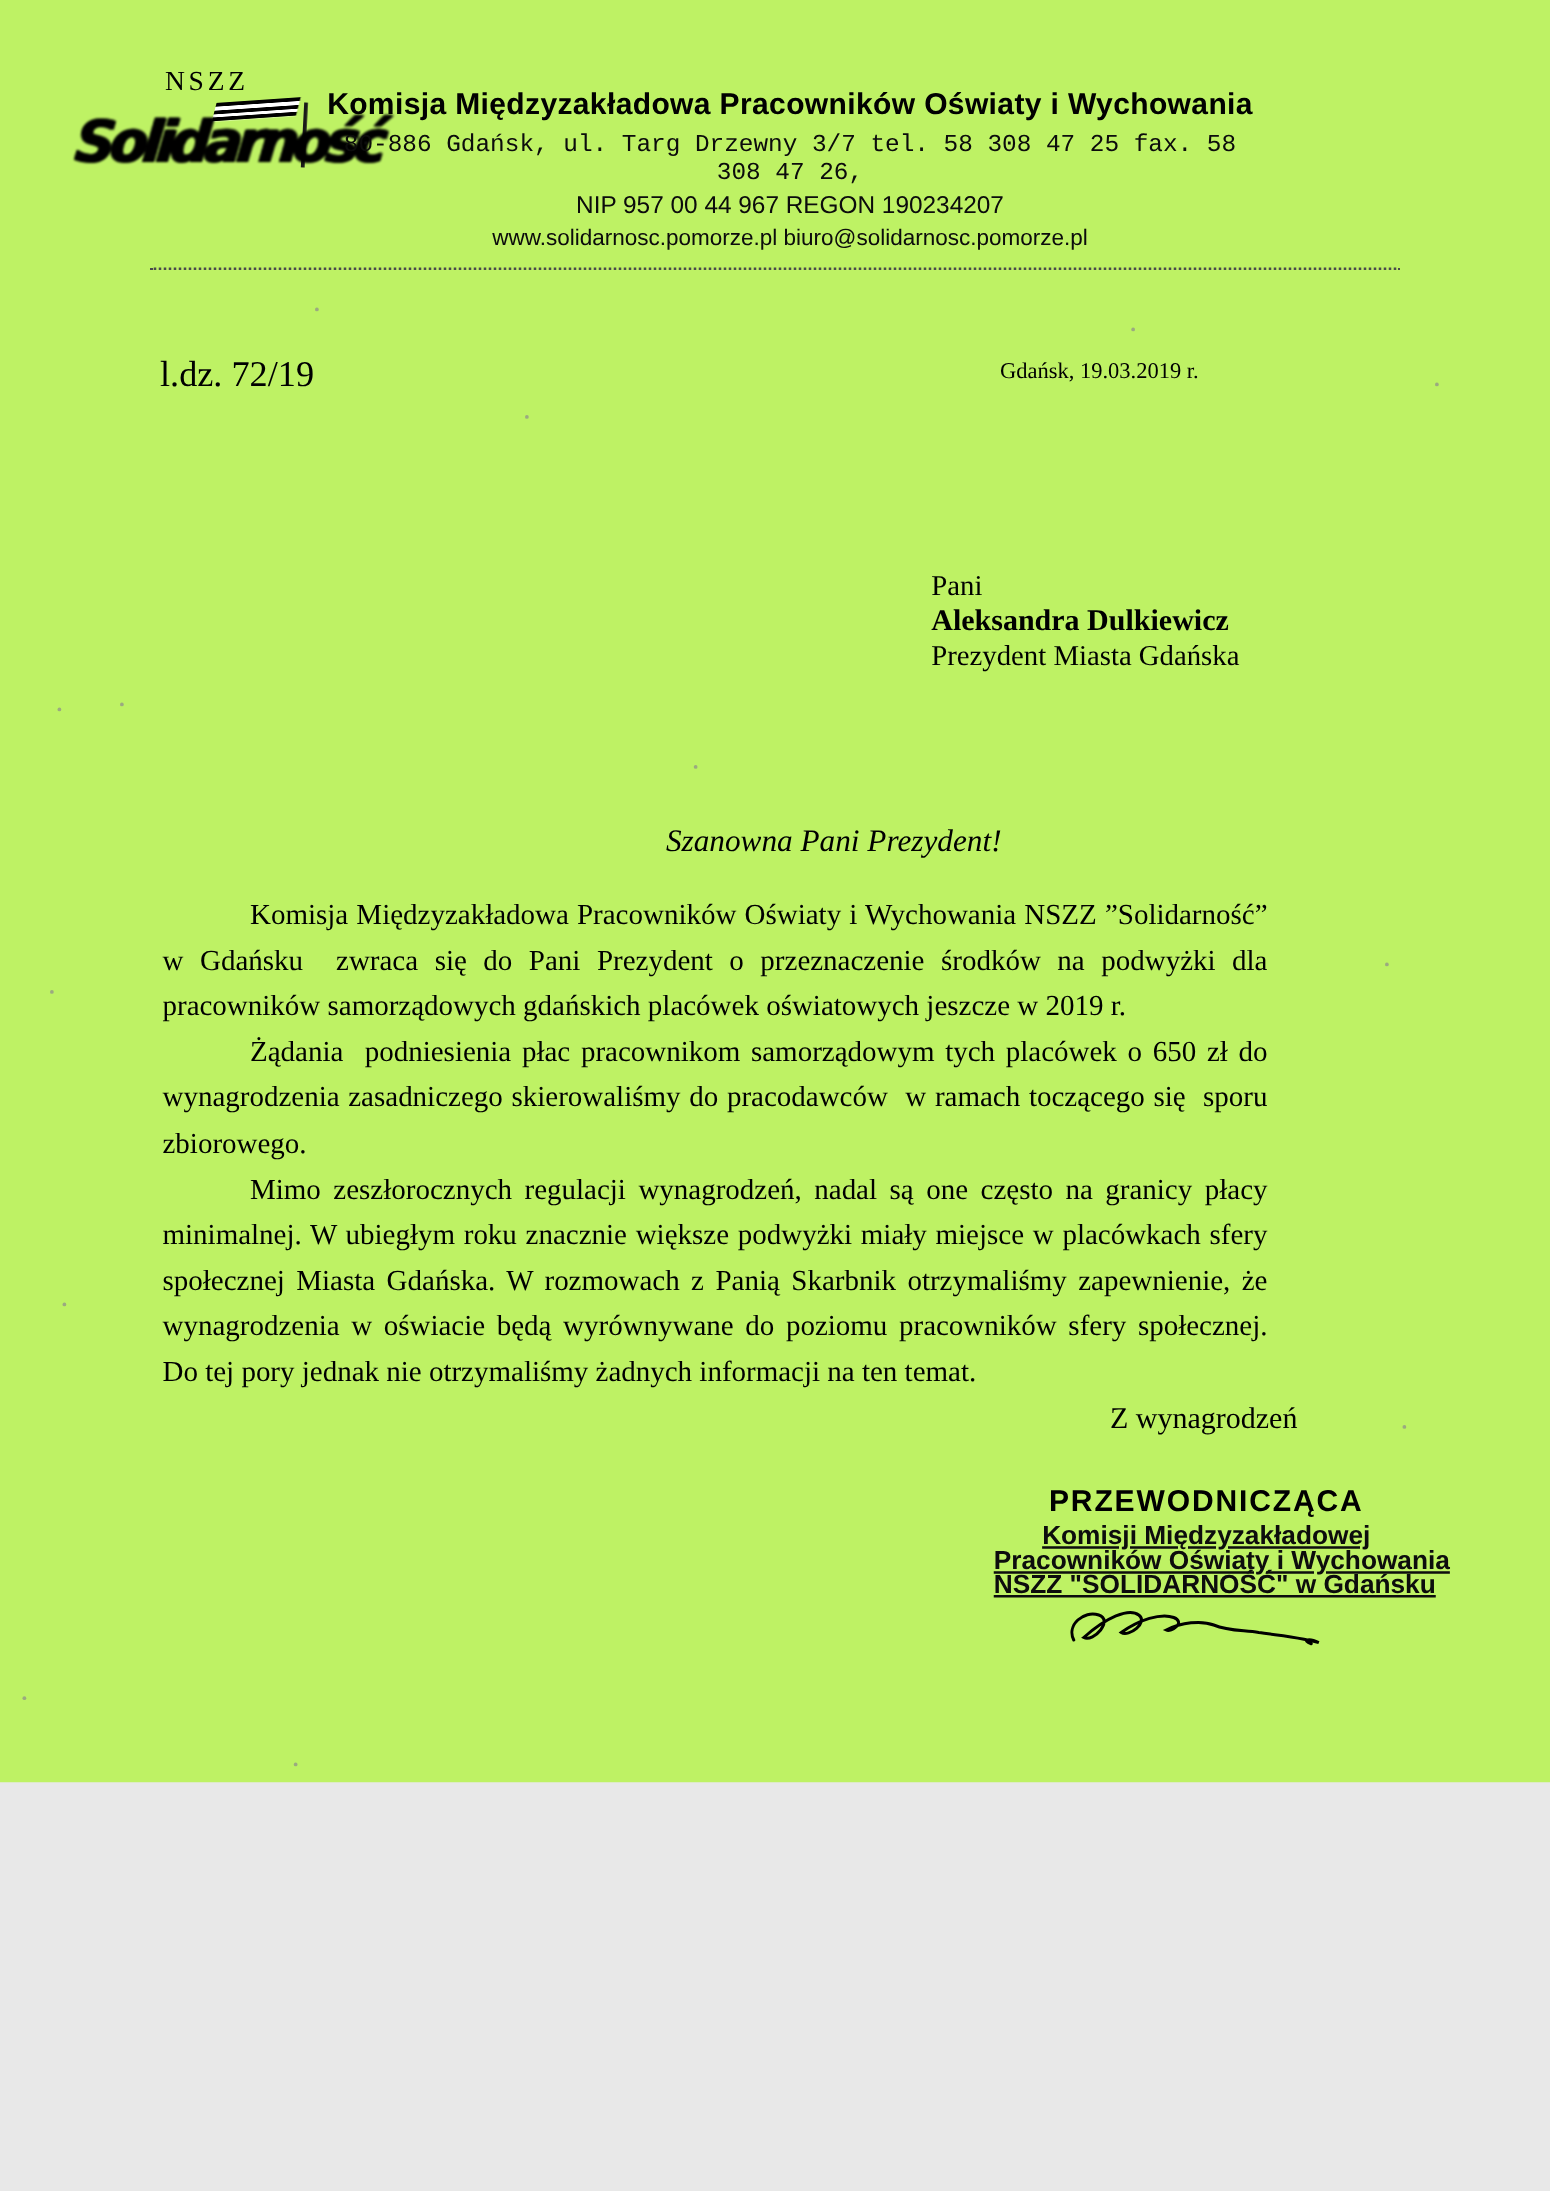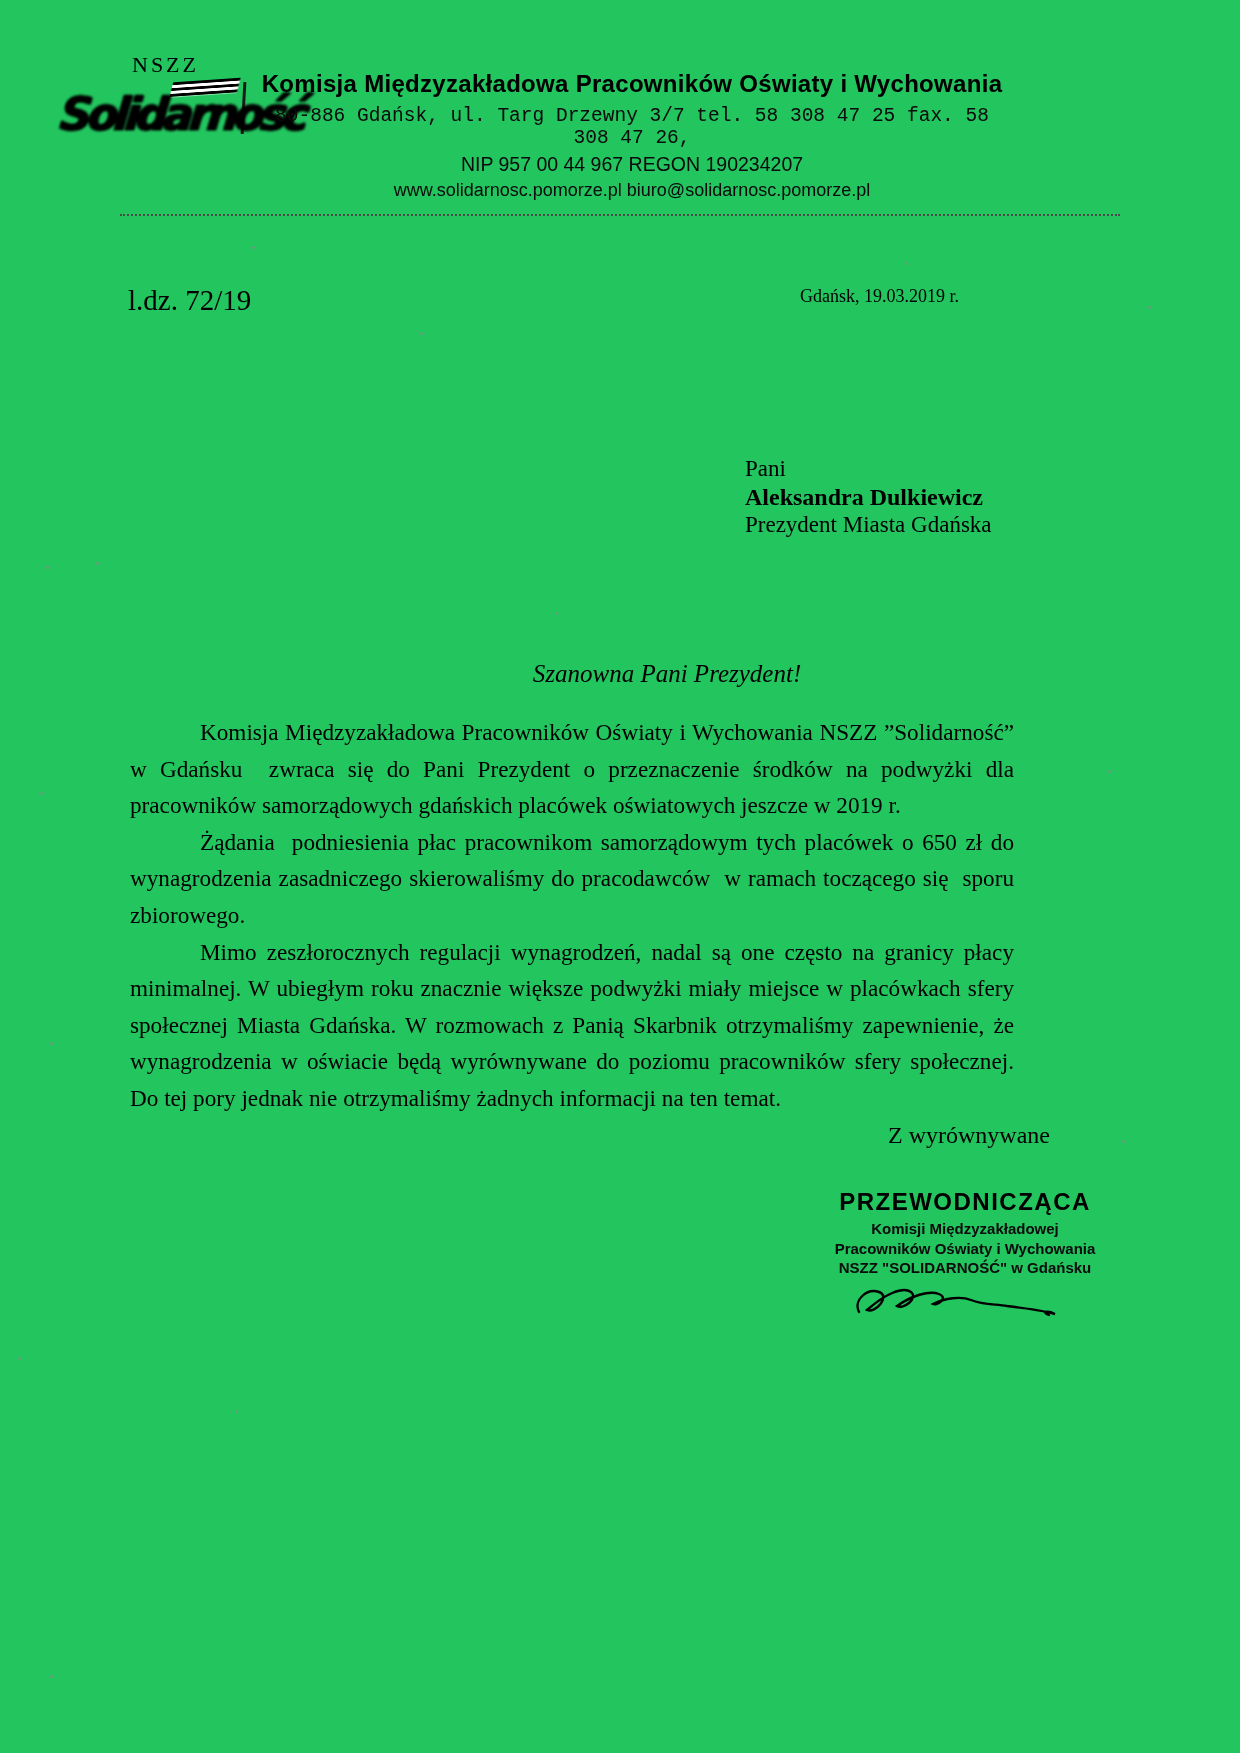--- a/index.html
+++ b/index.html
@@ -1,22 +1,22 @@
 <!DOCTYPE html>
 <html lang="pl"><head>
 <meta charset="utf-8">
 <style>
   * { margin: 0; padding: 0; box-sizing: border-box; }
   html, body { background: #e8e8e8; }
   .page {
     position: relative;
     width: 1240px;
-    height: 1753px;
+    height: 1426px;
     margin: 0 auto;
-    background: #22c55e;
+    background: #bef264;
     color: #1b1b1b;
     font-family: "Liberation Serif", serif;
     overflow: hidden;
   }
   
   .logo {
     position: absolute;
     left: 60px; top: 46px;
     width: 230px; height: 130px;
   }
@@ -148,25 +148,26 @@
     color: #2b2b2b;
     filter: blur(0.35px) contrast(1.5);
   }
   .sig-role {
     font-size: 24px;
     font-weight: bold;
     letter-spacing: 1.5px;
     color: #252525;
   }
   .sig-org {
-    font-size: 15px;
+    font-size: 21px;
     font-weight: bold;
     line-height: 19.5px;
     margin-top: 3px;
     color: #333;
+    text-decoration: underline;
   }
   .sig-org div { white-space: nowrap; }
   .sig-script {
     display: block;
     margin: 2px auto 0 auto;
   }
   .sig-name {
     font-family: "Liberation Serif", serif;
     font-style: italic;
     font-weight: bold;
@@ -214,21 +215,21 @@
   </div>
 
   <div class="salutation">Szanowna Pani Prezydent!</div>
 
   <div class="body-text">
     <div class="para">Komisja Międzyzakładowa Pracowników Oświaty i Wychowania NSZZ ”Solidarność” w Gdańsku  zwraca się do Pani Prezydent o przeznaczenie środków na podwyżki dla pracowników samorządowych gdańskich placówek oświatowych jeszcze w 2019 r.</div>
     <div class="para">Żądania  podniesienia płac pracownikom samorządowym tych placówek o 650 zł do wynagrodzenia zasadniczego skierowaliśmy do pracodawców  w ramach toczącego się  sporu zbiorowego.</div>
     <div class="para">Mimo zeszłorocznych regulacji wynagrodzeń, nadal są one często na granicy płacy minimalnej. W ubiegłym roku znacznie większe podwyżki miały miejsce w placówkach sfery społecznej Miasta Gdańska. W rozmowach z Panią Skarbnik otrzymaliśmy zapewnienie, że wynagrodzenia w oświacie będą wyrównywane do poziomu pracowników sfery społecznej. Do tej pory jednak nie otrzymaliśmy żadnych informacji na ten temat.</div>
   </div>
 
-  <div class="closing-phrase">Z wyrównywane</div>
+  <div class="closing-phrase">Z wynagrodzeń</div>
 
   <div class="sig-block">
     <div class="sig-role">PRZEWODNICZĄCA</div>
     <div class="sig-org">
       <div>Komisji Międzyzakładowej</div>
       <div>Pracowników Oświaty i Wychowania</div>
       <div>NSZZ "SOLIDARNOŚĆ" w Gdańsku</div>
     </div>
     <svg class="sig-script" width="240" height="46" viewBox="0 0 240 46">
       <path d="M14 32 C 8 20, 22 8, 34 12 C 46 16, 30 34, 22 30 C 40 14, 58 6, 66 12 C 74 18, 58 30, 52 26 C 66 16, 84 10, 94 14 C 104 18, 92 26, 88 24 C 100 18, 116 16, 126 20 C 138 25, 150 24, 162 26 C 178 28, 196 30, 210 34 C 202 30, 196 32, 204 35" fill="none" stroke="#242424" stroke-width="2.4" stroke-linecap="round" style="filter: blur(0.4px);"></path>

